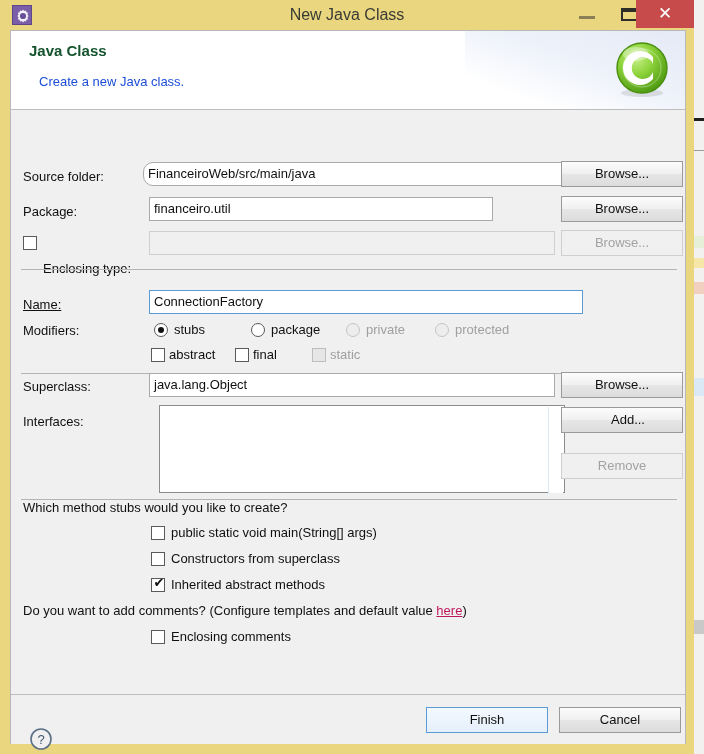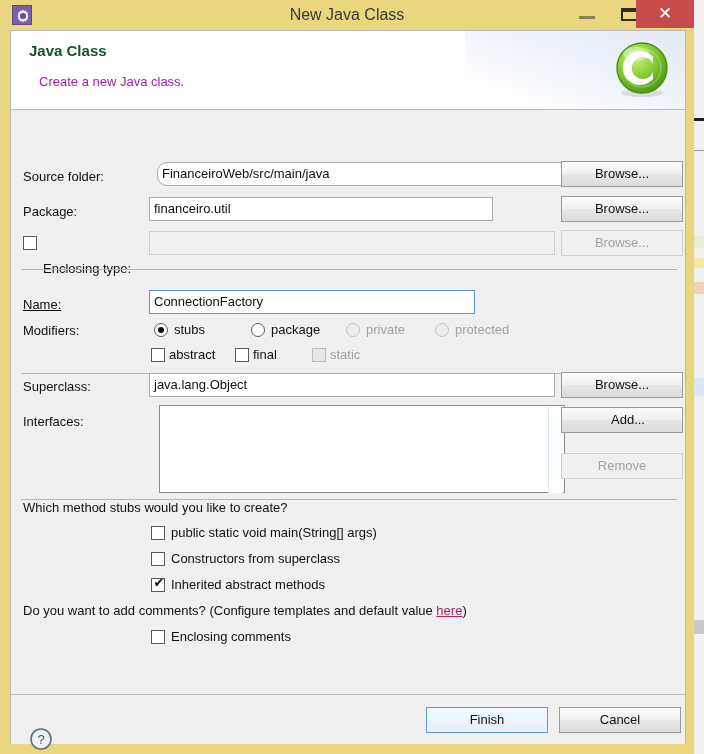--- a/index.html
+++ b/index.html
@@ -130,21 +130,21 @@
     position: absolute;
     left: 18px; top: 11px;
     font-size: 15px;
     font-weight: bold;
     color: #14532d;
   }
   #header-desc {
     position: absolute;
     left: 28px; top: 43px;
     font-size: 13px;
-    color: #a21caf;
+    color: #1d4ed8;
   }
   #header-icon {
     position: absolute;
     left: 600px; top: 8px;
     width: 62px; height: 62px;
   }
 
   
   #body-panel {
     position: absolute;
@@ -334,36 +334,36 @@
         <circle cx="31" cy="29" r="25" fill="url(#gball)" stroke="#4a8f10" stroke-width="1.4"></circle>
         <circle cx="31" cy="29" r="19" fill="none" stroke="#ffffff" stroke-width="1" opacity="0.35"></circle>
         <path d="M42 18 A17 17 0 1 0 42 40 L42 33 A11 11 0 1 1 42 25 Z" fill="#ffffff"></path>
         <ellipse cx="25" cy="15" rx="13" ry="7" fill="#ffffff" opacity="0.35"></ellipse>
       </svg>
     </div>
 
     <div id="body-panel">
 
       <div class="lbl" style="left:12px; top:59px;">Source folder:</div>
-      <div class="field" style="left:146px; top:52px; width:462px;border-radius:10px;">FinanceiroWeb/src/main/java</div>
+      <div class="field" style="left:132px; top:52px; width:462px;border-radius:10px;">FinanceiroWeb/src/main/java</div>
       <div class="btn" style="left:550px; top:51px;">Browse...</div>
 
       <div class="lbl" style="left:12px; top:94px;">Package:</div>
       <div class="field" style="left:138px; top:87px; width:344px;">financeiro.util</div>
       <div class="btn" style="left:550px; top:86px;">Browse...</div>
 
       <div class="ckbox" style="left:12px; top:126px;"></div>
       <div class="lbl" style="left:32px; top:124px;margin-top:27px;">Enclosing type:</div>
       <div class="field dis" style="left:138px; top:121px; width:406px;"></div>
       <div class="btn dis" style="left:550px; top:120px;">Browse...</div>
 
       <div class="sep" style="left:10px; top:159px; width:656px;"></div>
 
       <div class="lbl" style="left:12px; top:187px;text-decoration:underline;">Name:</div>
-      <div class="field focus" style="left:138px; top:180px; width:326px;">ConnectionFactory</div>
+      <div class="field focus" style="left:138px; top:180px; width:434px;">ConnectionFactory</div>
 
       <div class="lbl" style="left:12px; top:213px;">Modifiers:</div>
 
       <div class="radio" style="left:143px; top:213px;">
         <div class="dot"></div>
       </div>
       <div class="lbl" style="left:163px; top:212px;">stubs</div>
 
       <div class="radio" style="left:240px; top:213px;"></div>
       <div class="lbl" style="left:260px; top:212px;">package</div>

